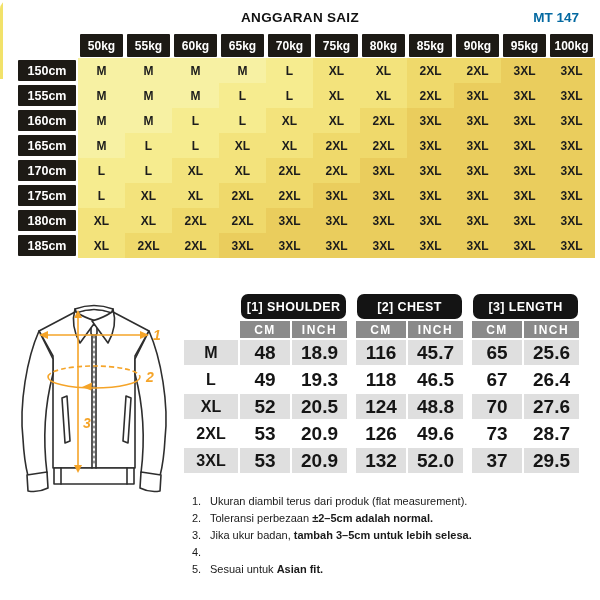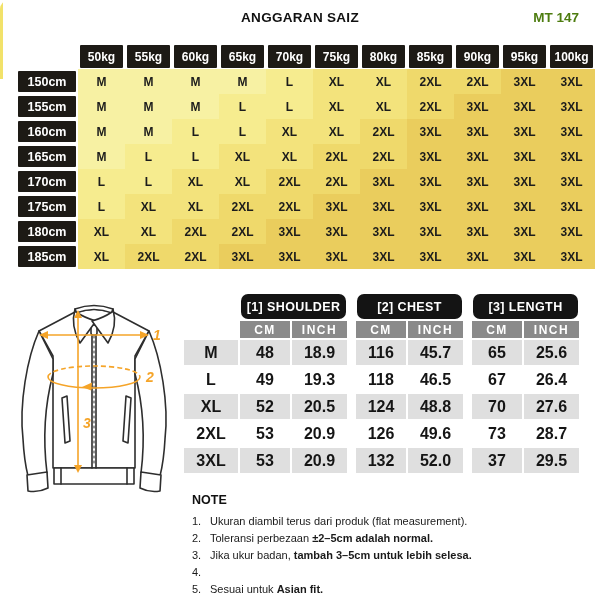--- a/index.html
+++ b/index.html
@@ -8,26 +8,26 @@
     font-family:"Liberation Sans","DejaVu Sans",sans-serif; overflow:hidden; color:#1a1a1a;border-radius:9px;
   }
   .edge-sliver { position:absolute; left:0; top:0; width:3px; height:79px; background:#F2E26A; }
 
   .header-title {
     position:absolute; top:10px; left:0; right:0; text-align:center;
     font-size:13.5px; font-weight:bold; letter-spacing:0.3px; color:#111;
   }
   .header-model {
     position:absolute; top:10px; right:21px;
-    font-size:13.5px; font-weight:bold; color:#4d7c0f;
+    font-size:13.5px; font-weight:bold; color:#0369a1;
   }
 
   
   .size-matrix {
-    position:absolute; left:18px; top:44px;
+    position:absolute; left:18px; top:33px;
     display:grid; grid-template-columns:60px repeat(11,47px);
     grid-auto-rows:25px;
   }
   .m-corner { background:transparent; }
   .kg-cell {
     background:#1d1a15; color:#fff; font-weight:bold; font-size:12px;
     display:flex; align-items:center; justify-content:center; margin:1px 2px; border-radius:1px;
   }
   .h-cell {
     background:#1d1a15; color:#fff; font-weight:bold; font-size:12.5px;
@@ -56,21 +56,21 @@
   }
   .unit-cell {
     background:#8a8a8a; color:#fff; font-weight:bold; font-size:12px; letter-spacing:1.5px;
     display:flex; align-items:center; justify-content:center;
   }
   .rlabel-cell {
     font-weight:bold; font-size:16px; color:#151515;
     display:flex; align-items:center; justify-content:center;
   }
   .val-cell {
-    font-weight:bold; font-size:16px; color:#151515;
+    font-weight:bold; font-size:19px; color:#151515;
     display:flex; align-items:center; justify-content:center;
   }
   .zebra-on { background:#dfdfdf; }
   .zebra-off { background:#ffffff; }
 
   
   .note { position:absolute; left:192px; top:493px; width:400px; }
   .note-title { font-size:12.5px; font-weight:bold; color:#111; margin-bottom:6px; }
   .note-item { display:flex; font-size:11px; line-height:17px; color:#1a1a1a; }
   .note-num { width:18px; flex:none; }
@@ -284,21 +284,20 @@
       <div class="rlabel-cell zebra-on" style="grid-row:7;grid-column:1">3XL</div>
       <div class="val-cell zebra-on" style="grid-row:7;grid-column:2">53</div>
       <div class="val-cell zebra-on" style="grid-row:7;grid-column:3">20.9</div>
       <div class="val-cell zebra-on" style="grid-row:7;grid-column:5">132</div>
       <div class="val-cell zebra-on" style="grid-row:7;grid-column:6">52.0</div>
       <div class="val-cell zebra-on" style="grid-row:7;grid-column:8">37</div>
       <div class="val-cell zebra-on" style="grid-row:7;grid-column:9">29.5</div>
     </div>
 
   <div class="note">
-    <div class="note-title">NOTE</div>
     <div id="note-list">
         <div class="note-item">
           <span class="note-num">1.</span>
           <span>Ukuran diambil terus dari produk (flat measurement).<span class="note-bold"></span></span>
         </div>
         <div class="note-item">
           <span class="note-num">2.</span>
           <span>Toleransi perbezaan <span class="note-bold">±2–5cm adalah normal.</span></span>
         </div>
         <div class="note-item">

